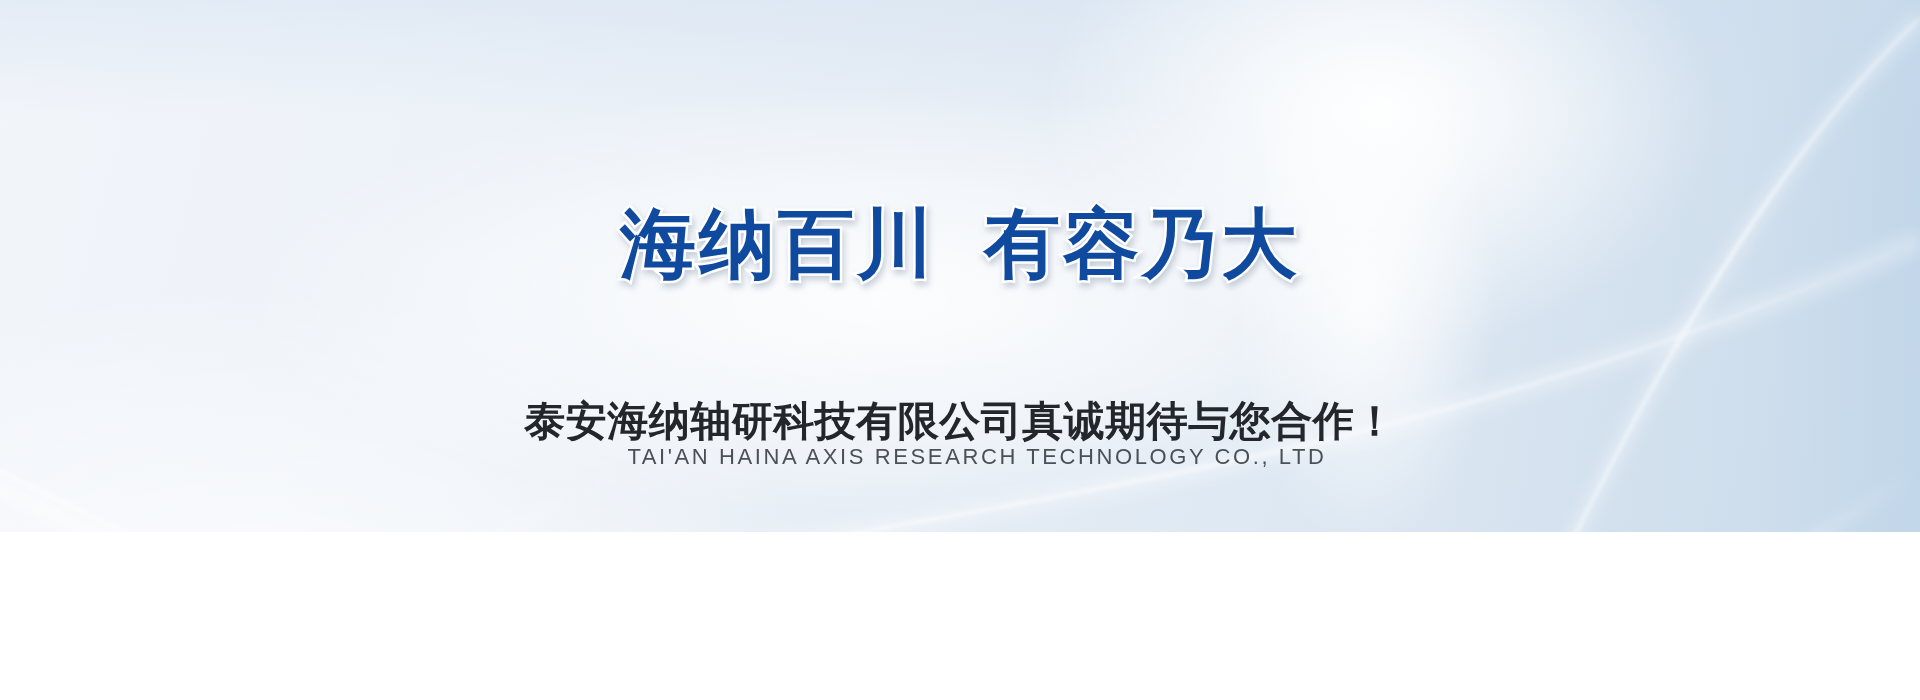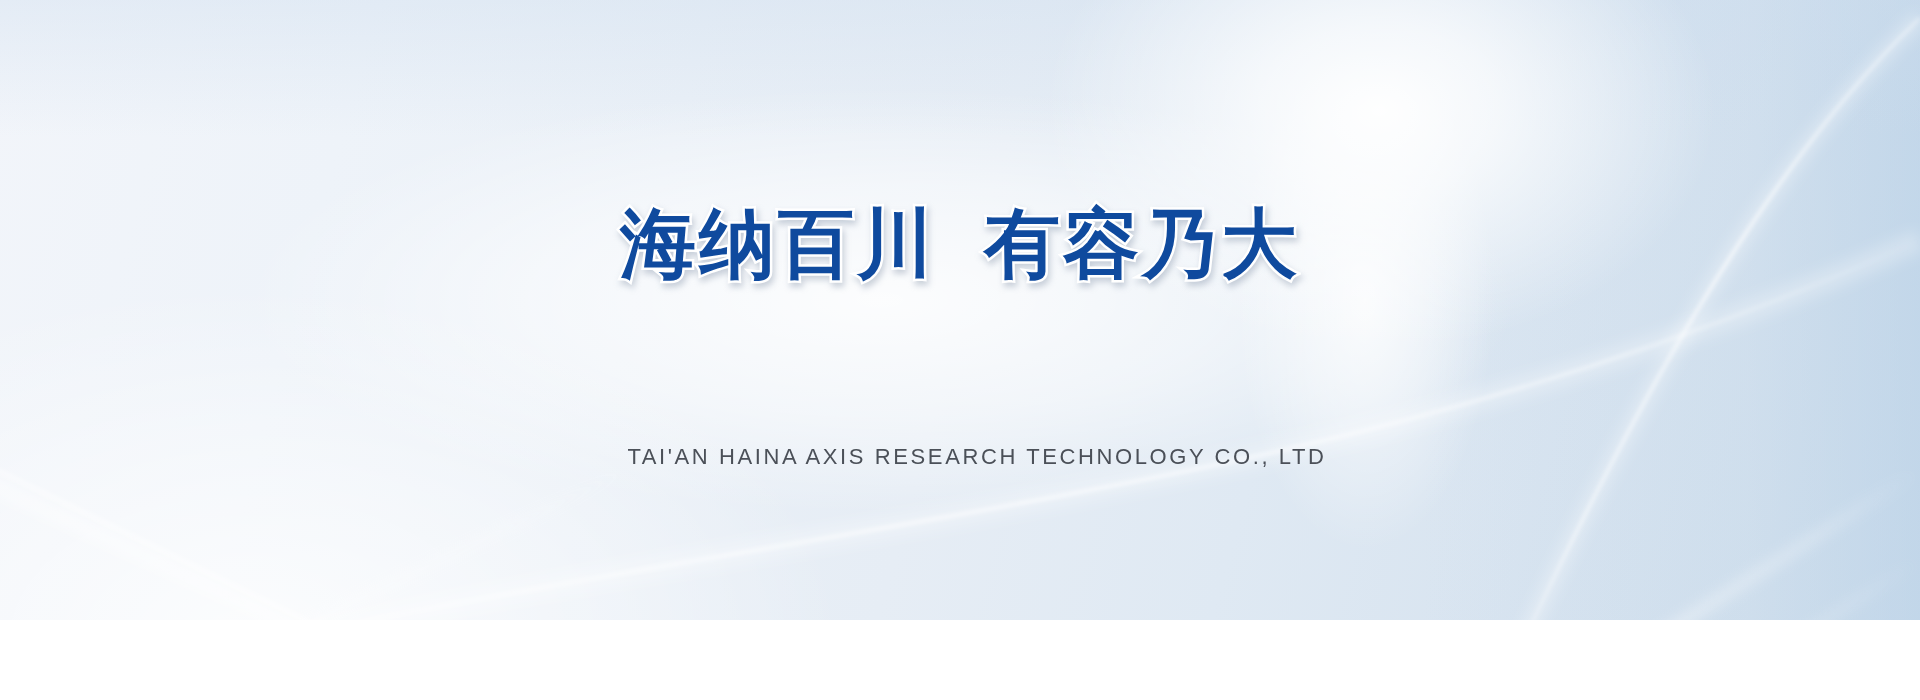--- a/index.html
+++ b/index.html
@@ -4,21 +4,21 @@
 <title>Banner</title>
 <style>
   html, body {
     margin: 0;
     padding: 0;
     background: #ffffff;
   }
   #banner {
     position: relative;
     width: 1920px;
-    height: 620px;
+    height: 532px;
     overflow: hidden;
     font-family: "Liberation Sans", "DejaVu Sans", sans-serif;
     
     background:
       linear-gradient(105deg,
         #f2f5fa 0%,
         #eef3f9 18%,
         #eaf0f7 34%,
         #e6edf5 50%,
         #dfe9f3 66%,
@@ -206,17 +206,18 @@
     <path d="M -40,648 L 300,700" stroke="url(#streakGrad)" stroke-width="7" fill="none" filter="url(#bigBlur)"></path>
     <path d="M 150,700 L 640,464" stroke="url(#streakGrad)" stroke-width="5" fill="none" filter="url(#bigBlur)" opacity="0.7"></path>
 
     <path d="M 1560,700 L 1920,470" stroke="url(#streakGrad)" stroke-width="10" fill="none" filter="url(#bigBlur)" opacity="0.55"></path>
     <path d="M 1700,700 L 1920,560" stroke="url(#streakGrad)" stroke-width="6" fill="none" filter="url(#bigBlur)" opacity="0.45"></path>
   </svg>
 
   <div class="content">
     <h1 class="headline">海纳百川  有容乃大</h1>
 
+    <p class="subtitle-cn">泰安海纳轴研科技有限公司真诚期待与您合作！</p>
 
     <p class="subtitle-en">TAI'AN HAINA AXIS RESEARCH TECHNOLOGY CO., LTD</p>
   </div>
 
 </div>
 
 </body></html>

